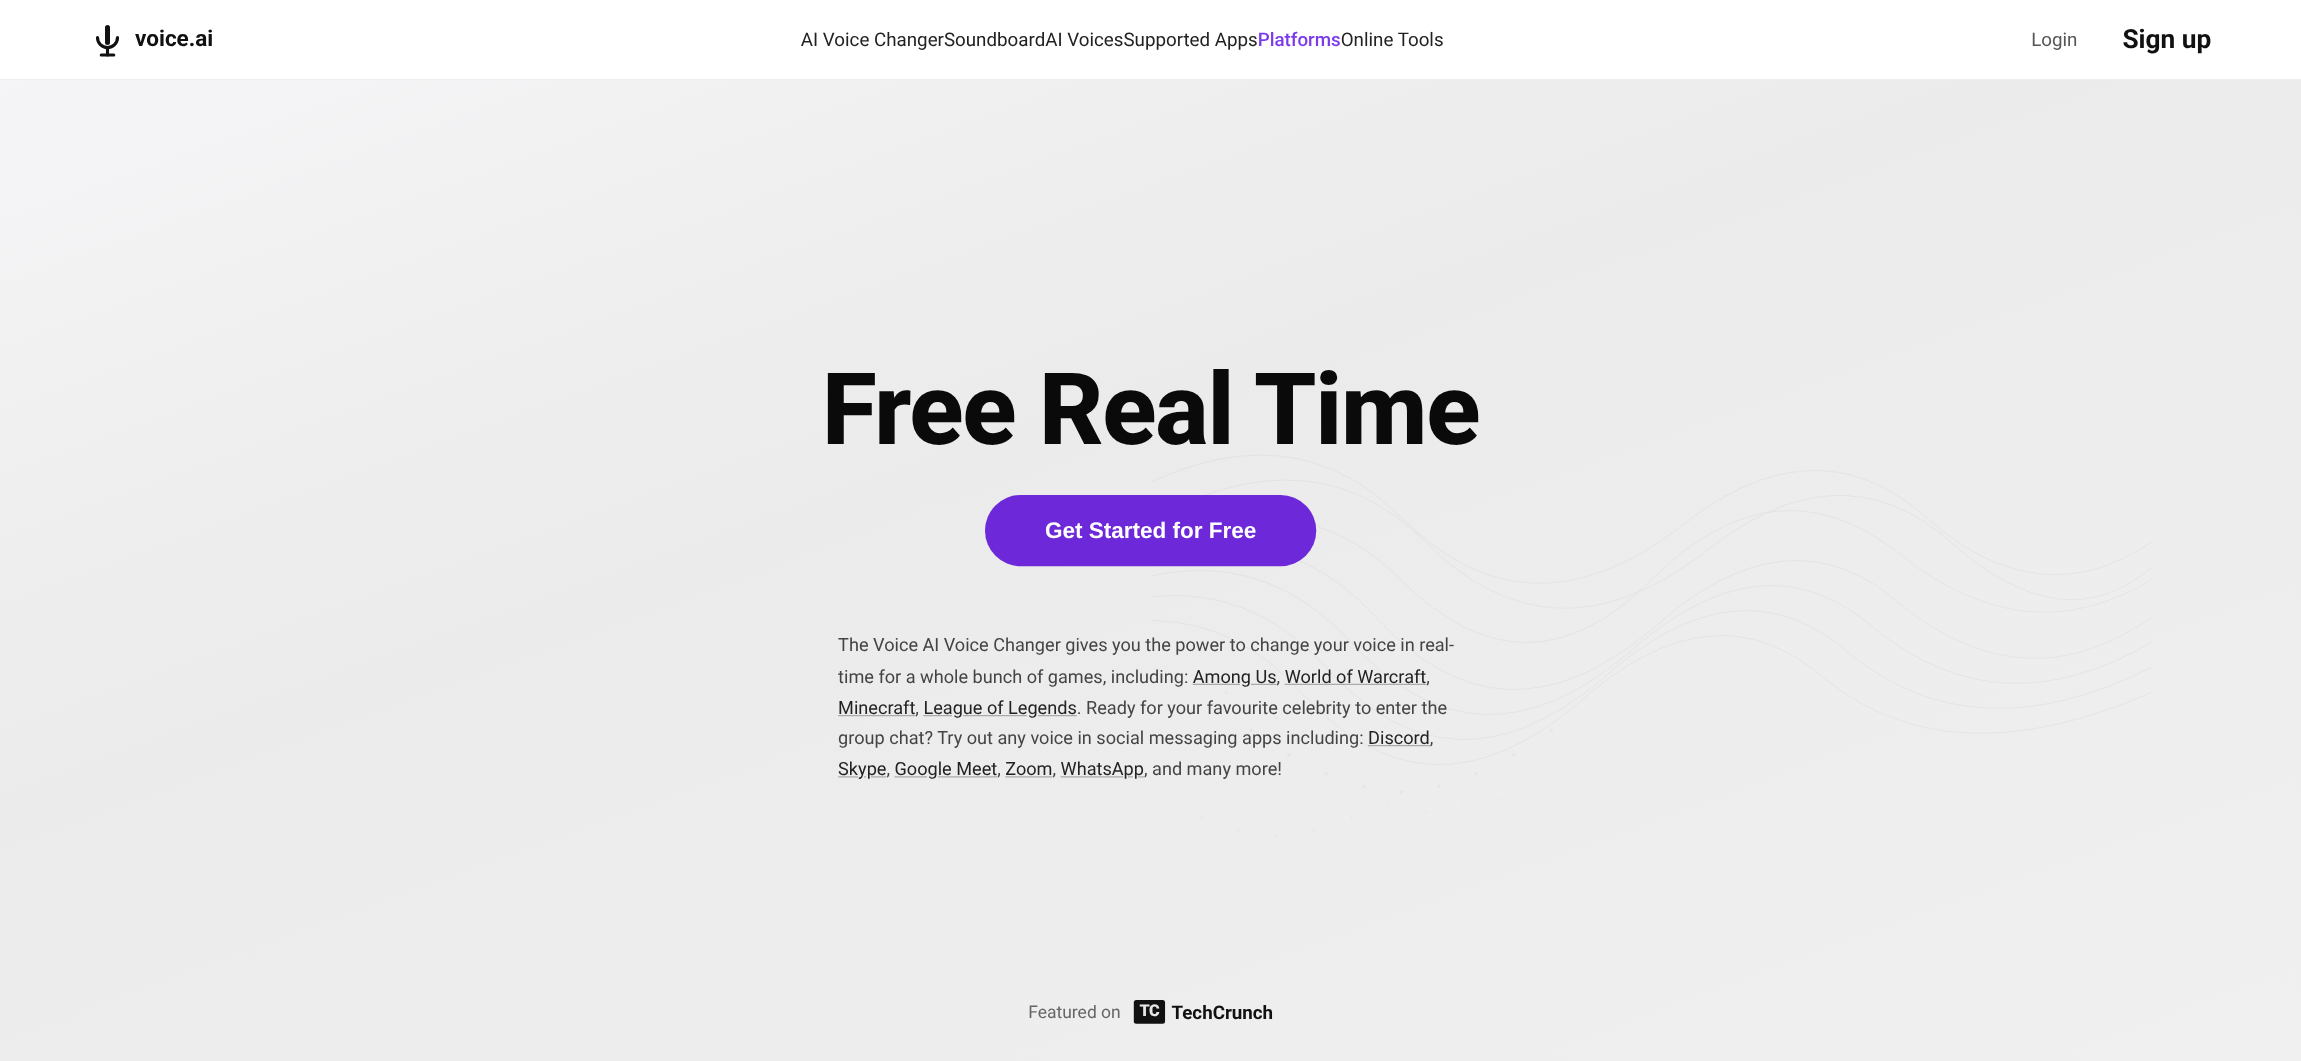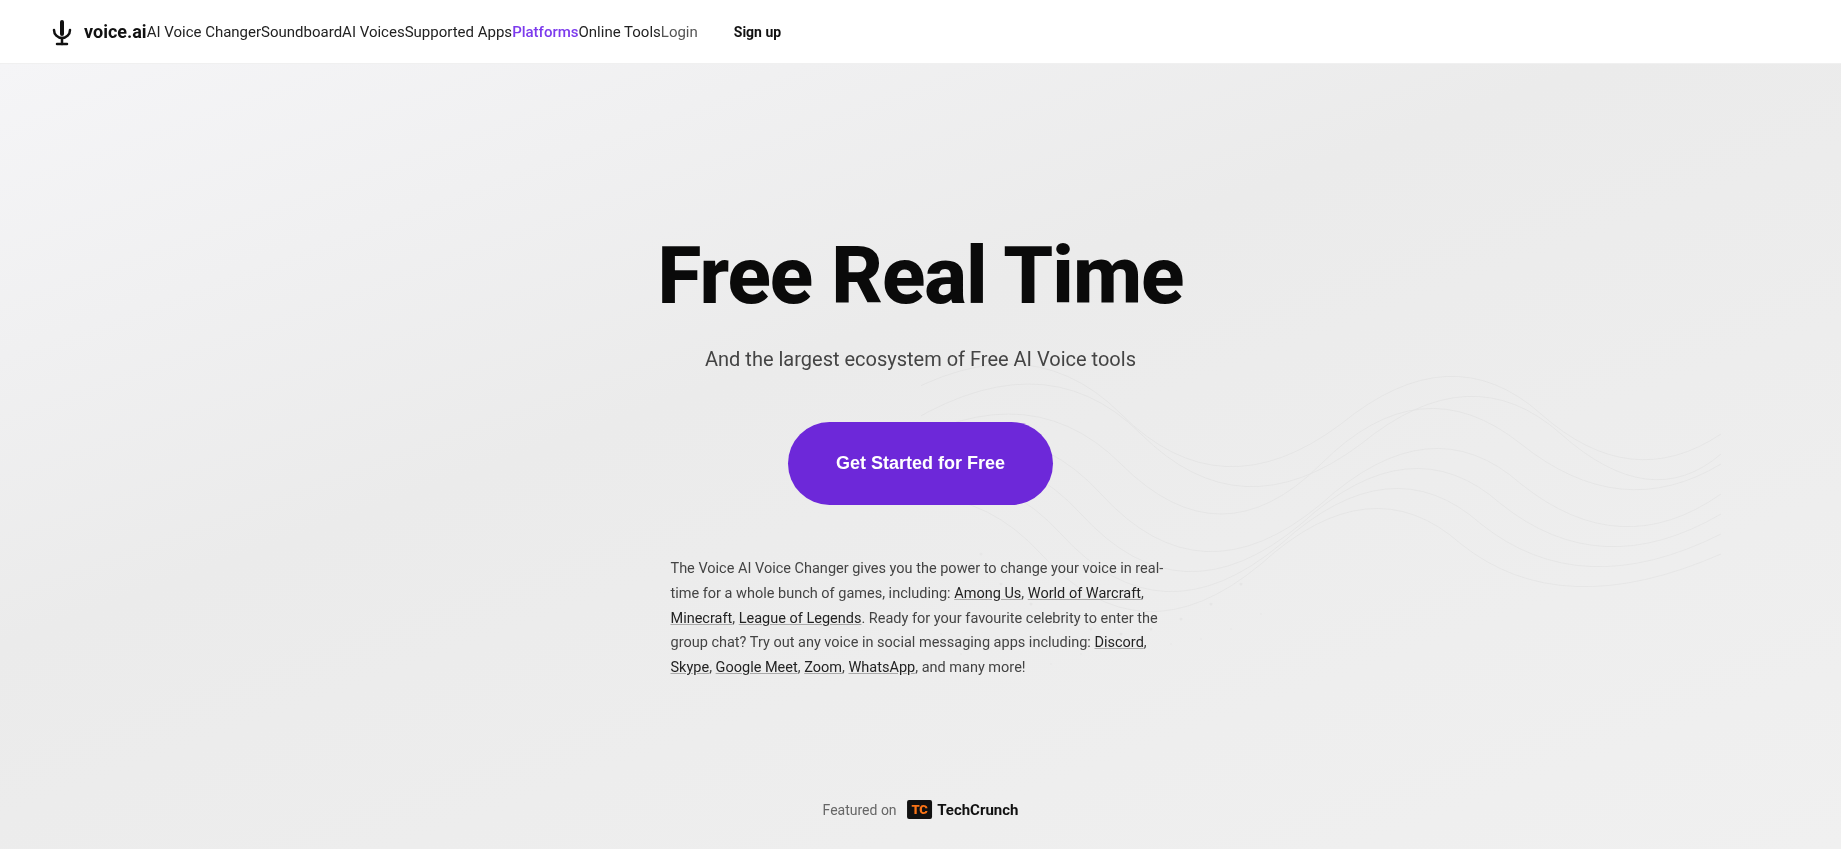--- a/index.html
+++ b/index.html
@@ -12,21 +12,22 @@
       font-family: -apple-system, BlinkMacSystemFont, 'Segoe UI', Roboto, Helvetica, Arial, sans-serif;
       background: #f8f8f8;
       min-height: 849px;
       overflow-x: hidden;
     }
 
     
     nav {
       display: flex;
       align-items: center;
-      padding: 0 48px;
+      justify-content: space-between;
+      padding: 0 72px;
       height: 64px;
       background: rgba(255,255,255,0.95);
       position: sticky;
       top: 0;
       z-index: 100;
       border-bottom: 1px solid rgba(0,0,0,0.06);
     }
 
     .nav-logo {
       display: flex;
@@ -72,21 +73,21 @@
 
     .nav-login {
       text-decoration: none;
       font-size: 15px;
       color: #555;
       font-weight: 400;
     }
 
     .nav-signup {
       text-decoration: none;
-      font-size: 14px;
+      font-size: 21px;
       color: #111;
       font-weight: 700;
     }
 
     
     .hero {
       position: relative;
       min-height: 785px;
       display: flex;
       flex-direction: column;
@@ -138,21 +139,21 @@
       margin-bottom: 48px;
       line-height: 1.5;
     }
 
     .cta-button {
       display: inline-block;
       background: #6d28d9;
       color: #fff;
       font-size: 18px;
       font-weight: 600;
-      padding: 31px 48px;
+      padding: 18px 48px;
       border-radius: 50px;
       text-decoration: none;
       border: none;
       cursor: pointer;
       margin-bottom: 52px;
       transition: background 0.2s;
     }
 
     .hero-description {
       font-size: 14.5px;
@@ -186,21 +187,21 @@
       display: flex;
       align-items: center;
       gap: 5px;
       font-size: 15px;
       font-weight: 700;
       color: #111;
     }
 
     .techcrunch-tc {
       background: #111;
-      color: #f97316;
+      color: #e5e5e5;
       font-weight: 900;
       font-size: 13px;
       padding: 2px 5px;
       border-radius: 2px;
       letter-spacing: -0.5px;
     }
   </style>
 </head>
 <body>
 
@@ -323,21 +324,20 @@
         <circle cx="1810" cy="550" r="1" fill="#ccc" stroke="none"></circle>
       </g>
     </svg>
   </div>
 
   <div class="hero-content">
     <h1 class="hero-title">
       <span>Free Real Time</span><br>
     </h1>
 
-    <p class="hero-subtitle">And the largest ecosystem of Free AI Voice tools</p>
 
     <button class="cta-button">Get Started for Free</button>
 
     <p class="hero-description">
       <span>The Voice AI Voice Changer gives you the power to change your voice in real-time for a whole bunch of games, including: </span>
       <a href="#">Among Us</a>,
       <a href="#">World of Warcraft</a>,
       <a href="#">Minecraft</a>,
       <a href="#">League of Legends</a>.
       <span> Ready for your favourite celebrity to enter the group chat? Try out any voice in social messaging apps including: </span>

